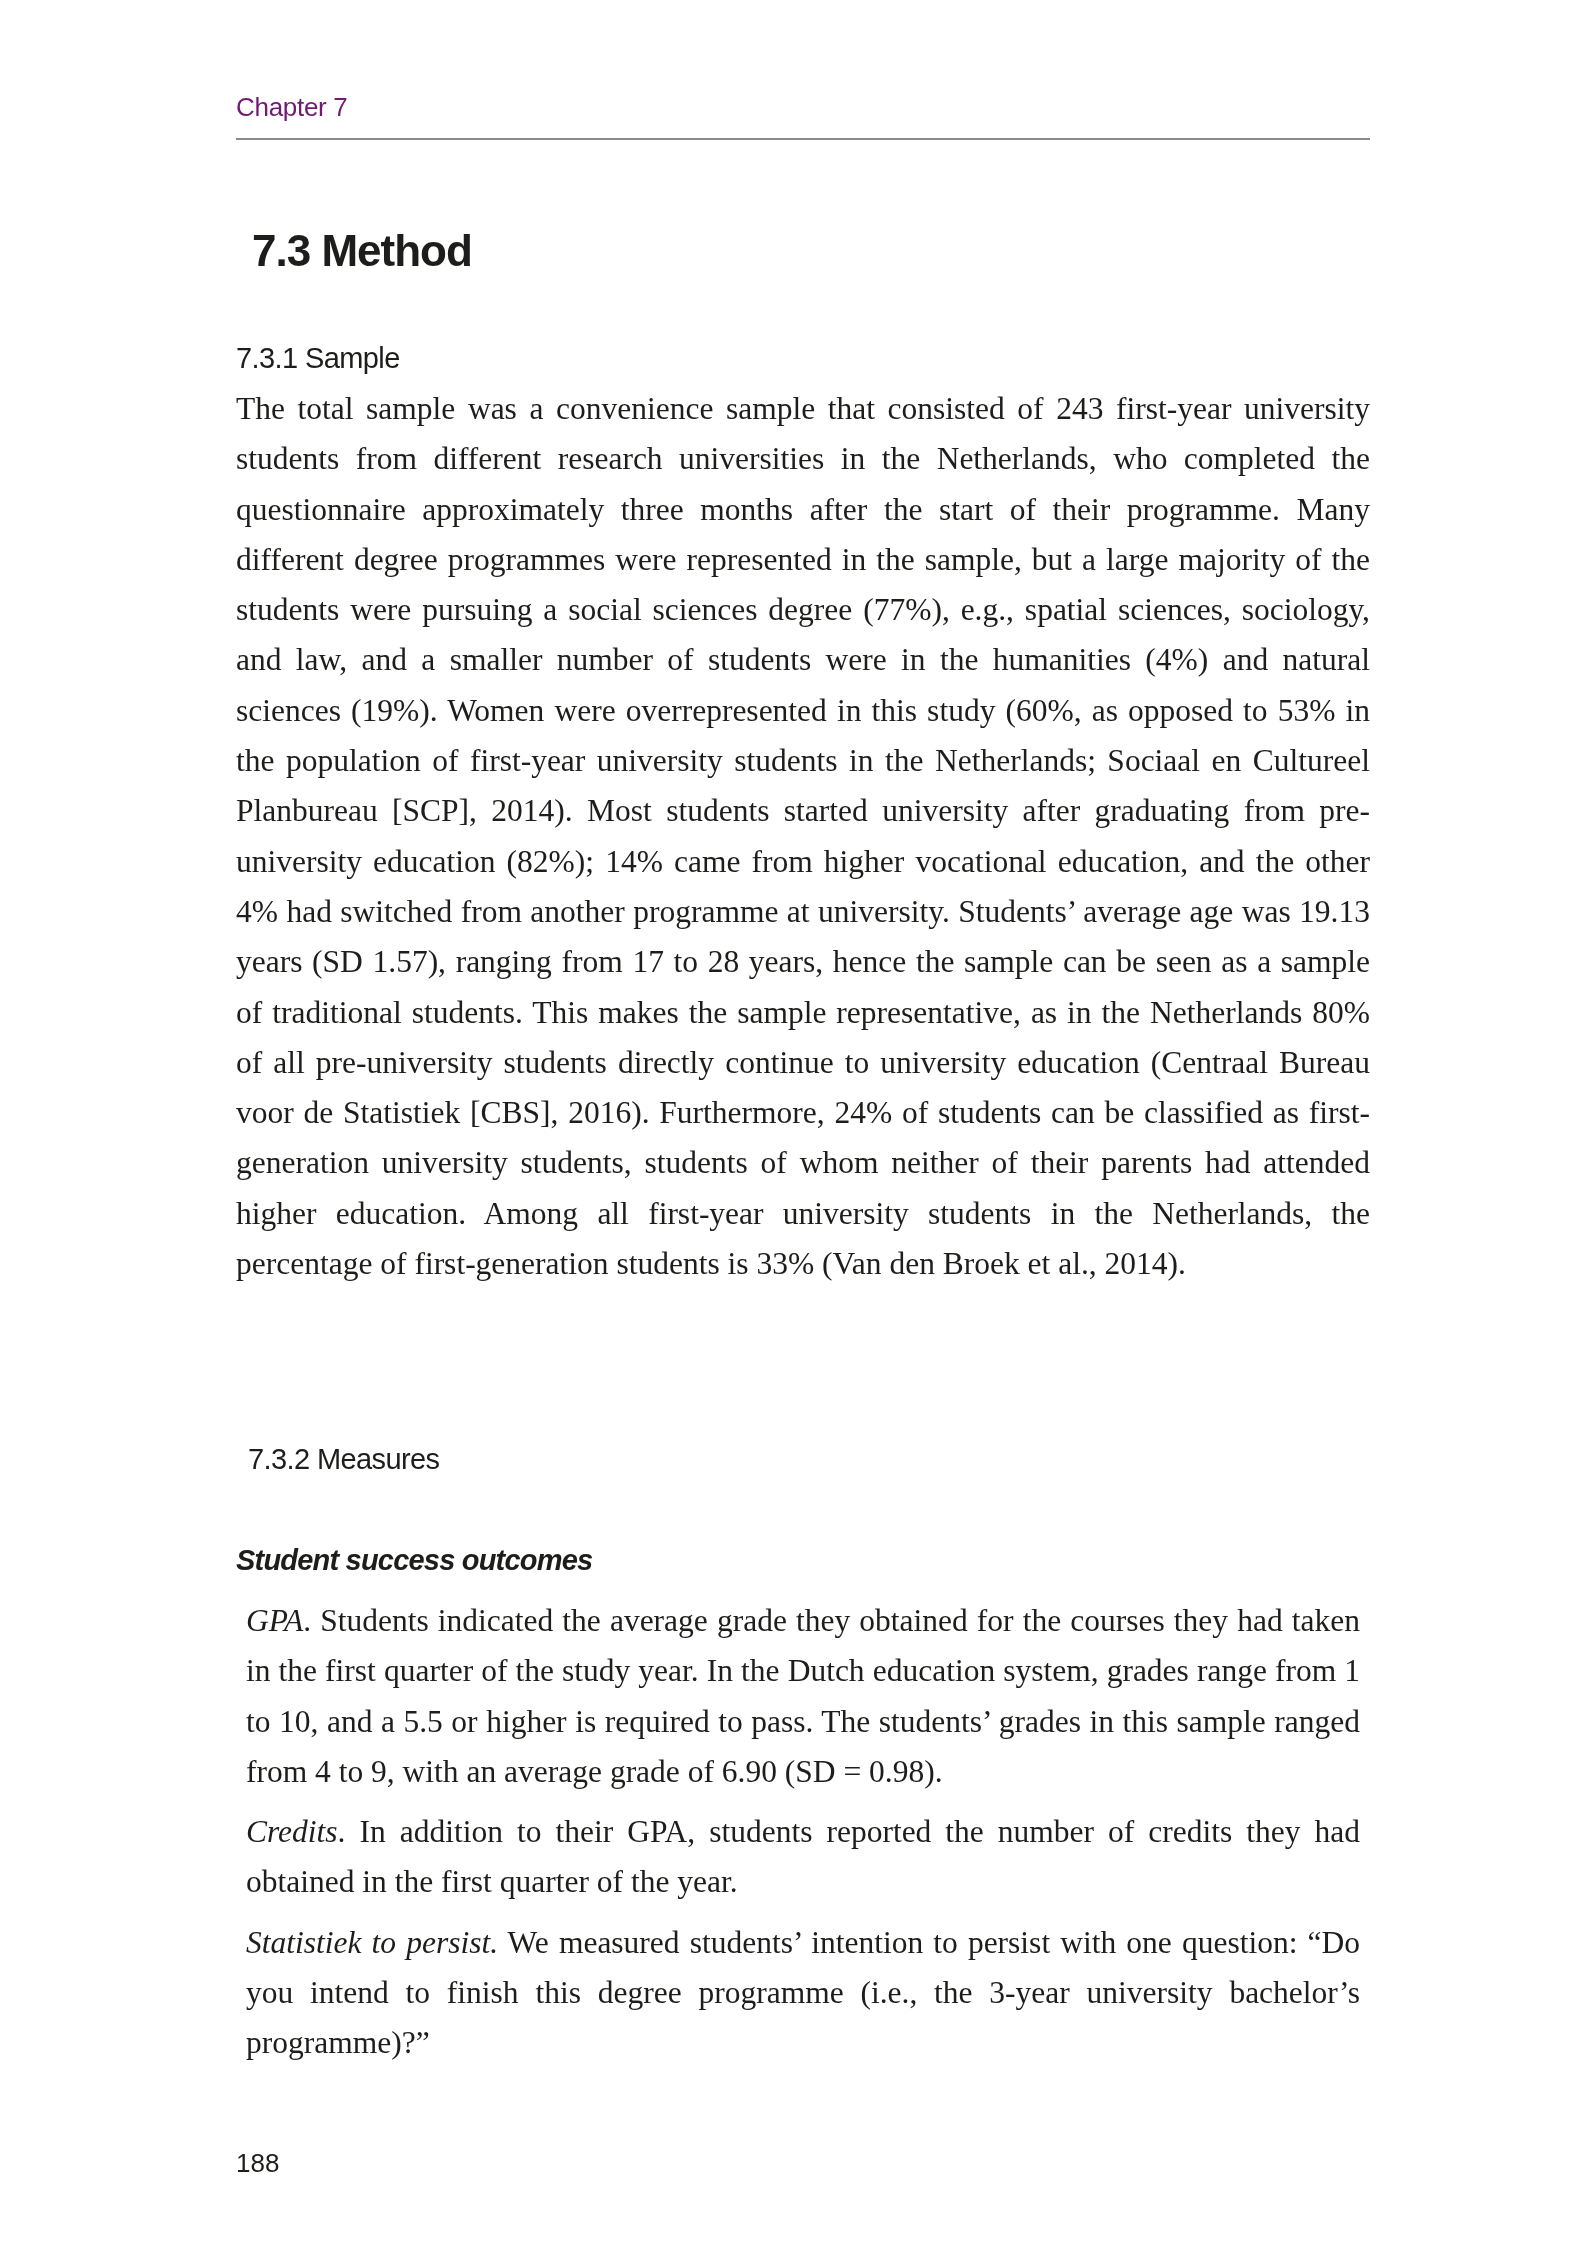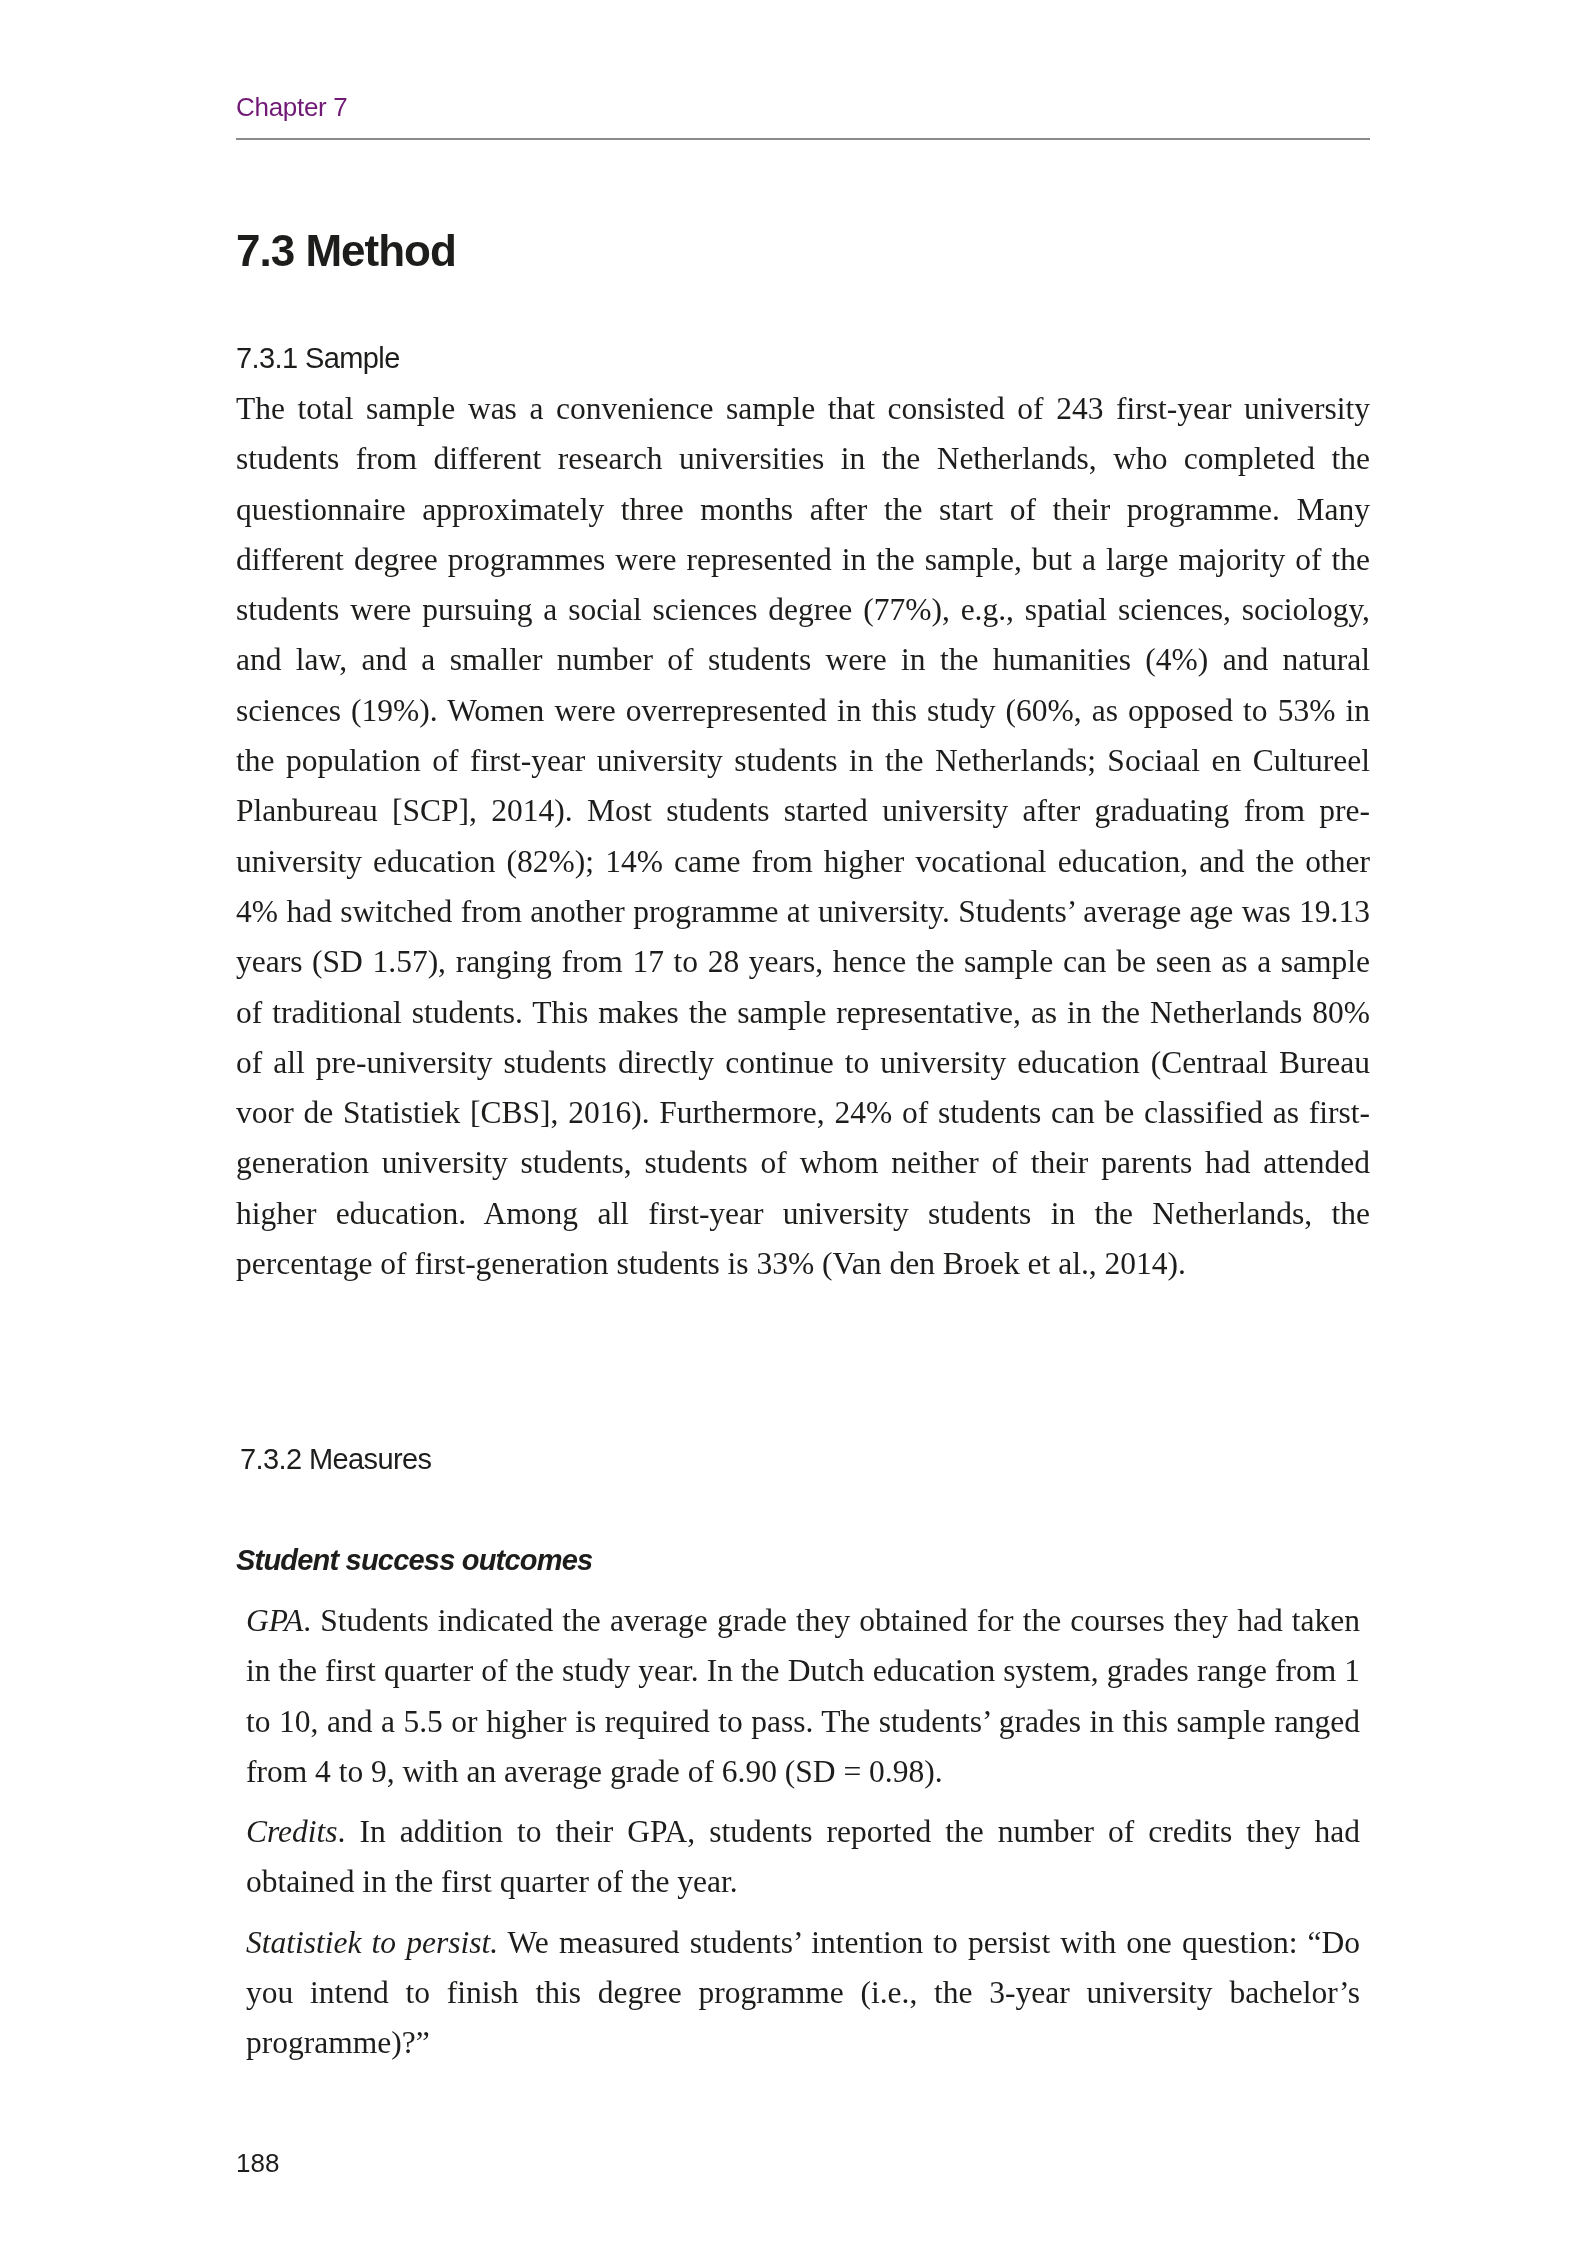--- a/index.html
+++ b/index.html
@@ -1,25 +1,25 @@
 <!DOCTYPE html>
 <html><head>
   <meta charset="utf-8">
   <style>
     html, body { margin: 0; padding: 0; background: #ffffff; }
     body { width: 1593px; height: 2250px; position: relative; overflow: hidden; color: #1d1d1b; }
     .page { position: absolute; left: 236px; top: 0; width: 1134px; }
     .running-head { position: absolute; top: 92px; left: 0; font-family: "Liberation Sans", "DejaVu Sans", sans-serif; font-size: 26px; color: #701a75; letter-spacing: -0.3px; }
     .head-rule { position: absolute; top: 138px; left: 0; width: 1134px; height: 0; border-top: 2px solid #8a8a8a; }
-    .section-title { position: absolute; top: 226px; left: 0; margin: 0; font-family: "Liberation Sans", "DejaVu Sans", sans-serif; font-size: 44px; font-weight: bold; letter-spacing: -1px; color: #1d1d1b; }
+    .section-title { position: absolute; top: 226px; left: 16px; margin: 0; font-family: "Liberation Sans", "DejaVu Sans", sans-serif; font-size: 44px; font-weight: bold; letter-spacing: -1px; color: #1d1d1b; }
     .subsection-title { margin: 0; font-family: "Liberation Sans", "DejaVu Sans", sans-serif; font-size: 29px; font-weight: normal; letter-spacing: -0.6px; color: #1d1d1b; line-height: 50.5px; }
     .sub-sample { position: absolute; top: 333px; left: 0; }
     .body-text { font-family: "Liberation Serif", "DejaVu Serif", serif; font-size: 31.5px; line-height: 50.3px; text-align: justify; margin: 0; color: #1d1d1b; }
     .sample-para { position: absolute; top: 384px; left: 0; width: 1134px; }
-    .sub-measures { position: absolute; top: 1434px; left: 4px; text-align: center; }
+    .sub-measures { position: absolute; top: 1434px; left: 12px; text-align: center; }
     .subsub-title { position: absolute; top: 1535px; left: 0; margin: 0; font-family: "Liberation Sans", "DejaVu Sans", sans-serif; font-size: 29px; font-weight: bold; font-style: italic; letter-spacing: -0.8px; line-height: 50.5px; }
     .measures-block { position: absolute; top: 1586px; left: 0; width: 1134px; }
     .measures-block p { margin: 10px; }
     .it { font-style: italic; }
     .page-number { position: absolute; top: 2148px; left: 0; font-family: "Liberation Sans", "DejaVu Sans", sans-serif; font-size: 26px; color: #1d1d1b; }
   </style>
 </head>
 <body>
 
 <div class="page">

